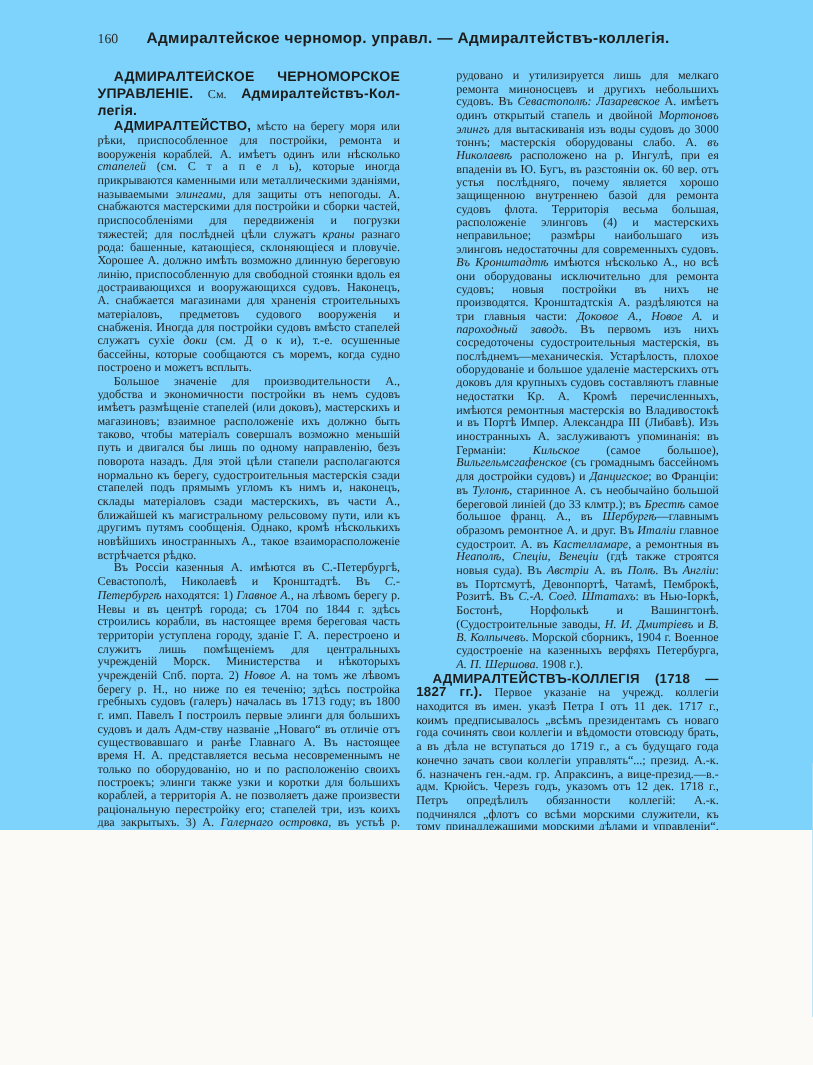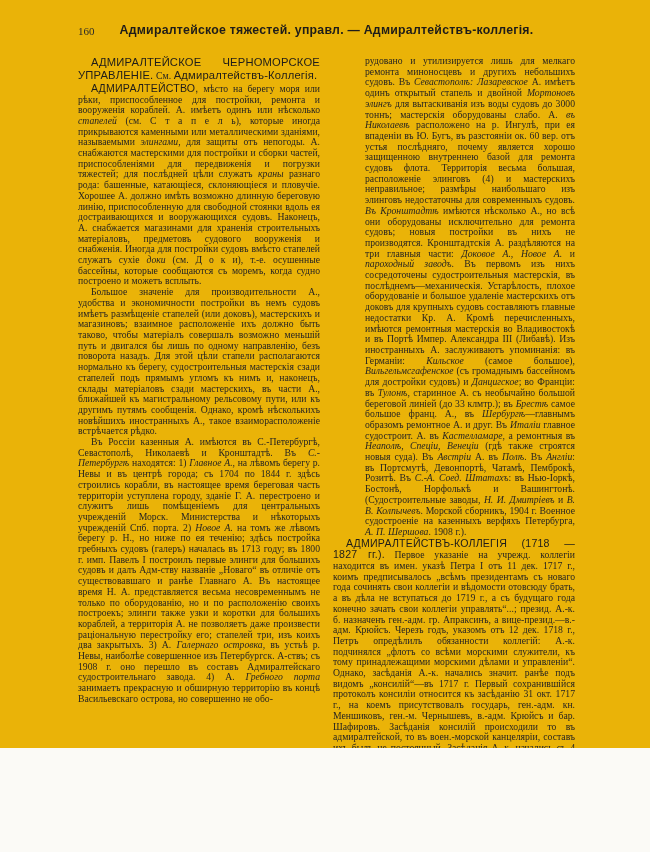--- a/index.html
+++ b/index.html
@@ -5,23 +5,23 @@
   html, body { margin: 0; padding: 0; }
   body {
     width: 650px; height: 852px;
     background: #fbfaf6;
     font-family: "Liberation Serif", serif;
     color: #262422;
     -webkit-font-smoothing: antialiased;
   }
   .page {
     position: relative;
-    width: 650px; height: 748px;
+    width: 650px; height: 664px;
     overflow: hidden;
-    background: #eab308;
+    background: #7dd3fc;
   }
   .header {
     position: absolute;
     left: 78px; top: 23px; width: 497px;
     height: 18px;
   }
   .pagenum {
     position: absolute; left: 0; top: 2px;
     font-family: "Liberation Serif", serif;
     font-size: 11px; color: #2c2a28;
@@ -54,35 +54,35 @@
     line-height: 10.7px;
     text-align: justify;
     text-indent: 13px;
     word-spacing: 0.2px;
     color: #262422;
   }
   p.para.no-indent { text-indent: 0; margin-left: 32px; }
   p.para.head-para { line-height: 12.4px; }
   .seg-b {
     font-family: "Liberation Sans", sans-serif;
-    font-weight: 400;
+    font-weight: 700;
     font-size: 10.6px;
     letter-spacing: 0.2px;
     color: #1e1c1a;
   }
   .head-para .seg-b { font-size: 11.2px; }
   .seg-i { font-style: italic; }
 </style>
 </head>
 <body style="background: rgb(251, 250, 246);">
 
 <div class="page">
   <div class="header">
     <span class="pagenum">160</span>
-    <div class="running-head">Адмиралтейское тяжестей. управл. — Адмиралтействъ-коллегія.</div>
+    <div class="running-head">Адмиралтейское черномор. управл. — Адмиралтействъ-коллегія.</div>
   </div>
   <div class="content">
     <div class="col">
         <p class="para head-para"><span class="seg-b">АДМИРАЛТЕЙСКОЕ ЧЕРНОМОРСКОЕ УПРАВЛЕНІЕ.</span><span class="seg"> См. </span><span class="seg-b">Адмиралтействъ-Кол­легія.</span></p>
         <p class="para"><span class="seg-b">АДМИРАЛТЕЙСТВО,</span><span class="seg"> мѣсто на берегу моря или рѣки, приспособленное для постройки, ремонта и вооруженія кораблей. А. имѣетъ одинъ или нѣсколько </span><span class="seg-i">стапелей</span><span class="seg"> (см. С т а п е л ь), которые иногда прикрываются каменными или металлическими зданіями, называемыми </span><span class="seg-i">элингами</span><span class="seg">, для защиты отъ непогоды. А. снабжаются мастерскими для постройки и сборки частей, приспособленіями для передвиженія и погрузки тяжестей; для послѣдней цѣли служатъ </span><span class="seg-i">краны</span><span class="seg"> разнаго рода: башенные, катающіеся, склоняющіеся и пловучіе. Хорошее А. должно имѣть возможно длинную береговую линію, приспособленную для свободной стоянки вдоль ея достраивающихся и вооружающихся судовъ. Наконецъ, А. снабжается магазинами для храненія строительныхъ матеріаловъ, предметовъ судового вооруженія и снабженія. Иногда для постройки судовъ вмѣсто стапелей служатъ сухіе </span><span class="seg-i">доки</span><span class="seg"> (см. Д о к и), т.-е. осушенные бассейны, которые сообщаются съ моремъ, когда судно построено и можетъ всплыть.</span></p>
         <p class="para"><span class="seg">Большое значеніе для производительности А., удобства и экономичности постройки въ немъ судовъ имѣетъ размѣщеніе стапелей (или доковъ), мастерскихъ и магазиновъ; взаимное расположеніе ихъ должно быть таково, чтобы матеріалъ совершалъ возможно меньшій путь и двигался бы лишь по одному направленію, безъ поворота назадъ. Для этой цѣли стапели располагаются нормально къ берегу, судостроительныя мастерскія сзади стапелей подъ прямымъ угломъ къ нимъ и, наконецъ, склады матеріаловъ сзади мастерскихъ, въ части А., ближайшей къ магистральному рельсовому пути, или къ другимъ путямъ сообщенія. Однако, кромѣ нѣсколькихъ новѣйшихъ иностранныхъ А., такое взаиморасположеніе встрѣчается рѣдко.</span></p>
         <p class="para"><span class="seg">Въ Россіи казенныя А. имѣются въ С.-Петербургѣ, Севастополѣ, Николаевѣ и Кронштадтѣ. Въ </span><span class="seg-i">С.-Петербургѣ</span><span class="seg"> находятся: 1) </span><span class="seg-i">Главное А.</span><span class="seg">, на лѣвомъ берегу р. Невы и въ центрѣ города; съ 1704 по 1844 г. здѣсь строились корабли, въ настоящее время береговая часть территоріи уступлена городу, зданіе Г. А. перестроено и служитъ лишь помѣщеніемъ для центральныхъ учрежденій Морск. Министерства и нѣкоторыхъ учрежденій Спб. порта. 2) </span><span class="seg-i">Новое А.</span><span class="seg"> на томъ же лѣвомъ берегу р. Н., но ниже по ея теченію; здѣсь постройка гребныхъ судовъ (галеръ) началась въ 1713 году; въ 1800 г. имп. Павелъ I построилъ первые элинги для большихъ судовъ и далъ Адм-ству названіе „Новаго“ въ отличіе отъ существовавшаго и ранѣе Главнаго А. Въ настоящее время Н. А. представляется весьма несовременнымъ не только по оборудованію, но и по расположенію своихъ построекъ; элинги также узки и коротки для большихъ кораблей, а территорія А. не позволяетъ даже произвести раціональную перестройку его; стапелей три, изъ коихъ два закрытыхъ. 3) А. </span><span class="seg-i">Галернаго островка</span><span class="seg">, въ устьѣ р. Невы, наиболѣе совершенное изъ Петербургск. А-ствъ; съ 1908 г. оно перешло въ составъ Адмиралтейскаго судостроительнаго завода. 4) А. </span><span class="seg-i">Гребного порта</span><span class="seg"> занимаетъ прекрасную и обширную территорію въ концѣ Васильевскаго острова, но совершенно не обо-</span></p>
       </div>
     <div class="col">
         <p class="para no-indent"><span class="seg">рудовано и утилизируется лишь для мелкаго ремонта миноносцевъ и другихъ небольшихъ судовъ. Въ </span><span class="seg-i">Севастополѣ: Лазаревское</span><span class="seg"> А. имѣетъ одинъ открытый стапель и двойной </span><span class="seg-i">Мортоновъ элингъ</span><span class="seg"> для вытаскиванія изъ воды судовъ до 3000 тоннъ; мастерскія оборудованы слабо. А. </span><span class="seg-i">въ Николаевѣ</span><span class="seg"> расположено на р. Ингулѣ, при ея впаденіи въ Ю. Бугъ, въ разстояніи ок. 60 вер. отъ устья послѣдняго, почему является хорошо защищенною внутреннею базой для ремонта судовъ флота. Территорія весьма большая, расположеніе элинговъ (4) и мастерскихъ неправильное; размѣры наибольшаго изъ элинговъ недостаточны для современныхъ судовъ. </span><span class="seg-i">Въ Кронштадтѣ</span><span class="seg"> имѣются нѣсколько А., но всѣ они оборудованы исключительно для ремонта судовъ; новыя постройки въ нихъ не производятся. Кронштадтскія А. раздѣляются на три главныя части: </span><span class="seg-i">Доковое А., Новое А.</span><span class="seg"> и </span><span class="seg-i">пароходный заводъ</span><span class="seg">. Въ первомъ изъ нихъ сосредоточены судостроительныя мастерскія, въ послѣднемъ—механическія. Устарѣлость, плохое оборудованіе и большое удаленіе мастерскихъ отъ доковъ для крупныхъ судовъ составляютъ главные недостатки Кр. А. Кромѣ перечисленныхъ, имѣются ремонтныя мастерскія во Владивостокѣ и въ Портѣ Импер. Александра III (Либавѣ). Изъ иностранныхъ А. заслуживаютъ упоминанія: въ Германіи: </span><span class="seg-i">Кильское</span><span class="seg"> (самое большое), </span><span class="seg-i">Вильгельмсгафенское</span><span class="seg"> (съ громаднымъ бассейномъ для достройки судовъ) и </span><span class="seg-i">Данцигское</span><span class="seg">; во Франціи: въ </span><span class="seg-i">Тулонѣ</span><span class="seg">, старинное А. съ необычайно большой береговой линіей (до 33 клмтр.); въ </span><span class="seg-i">Брестѣ</span><span class="seg"> самое большое франц. А., въ </span><span class="seg-i">Шербургѣ</span><span class="seg">—главнымъ образомъ ремонтное А. и друг. Въ </span><span class="seg-i">Италіи</span><span class="seg"> главное судостроит. А. въ </span><span class="seg-i">Кастелламаре</span><span class="seg">, а ремонтныя въ </span><span class="seg-i">Неаполѣ, Спеціи, Венеціи</span><span class="seg"> (гдѣ также строятся новыя суда). Въ </span><span class="seg-i">Австріи</span><span class="seg"> А. въ </span><span class="seg-i">Полѣ</span><span class="seg">. Въ </span><span class="seg-i">Англіи</span><span class="seg">: въ Портсмутѣ, Девонпортѣ, Чатамѣ, Пемброкѣ, Розитѣ. Въ </span><span class="seg-i">С.-А. Соед. Штатахъ</span><span class="seg">: въ Нью-Іоркѣ, Бостонѣ, Норфолькѣ и Вашингтонѣ. (Судостроительные заводы, </span><span class="seg-i">Н. И. Дмитріевъ</span><span class="seg"> и </span><span class="seg-i">В. В. Колпычевъ</span><span class="seg">. Морской сборникъ, 1904 г. Военное судостроеніе на казенныхъ верфяхъ Петербурга, </span><span class="seg-i">А. П. Шершова</span><span class="seg">. 1908 г.).</span></p>

